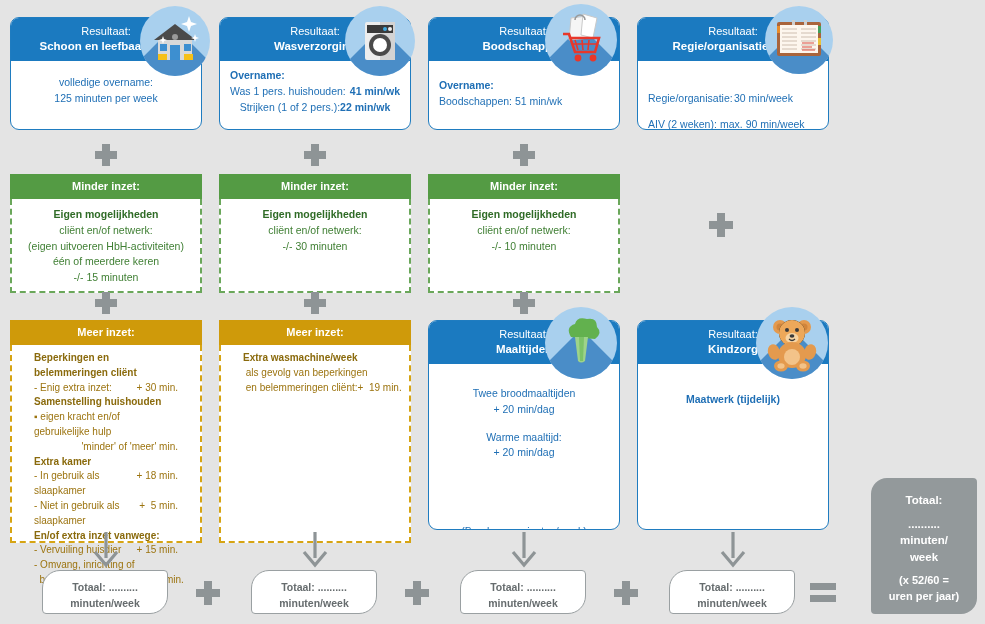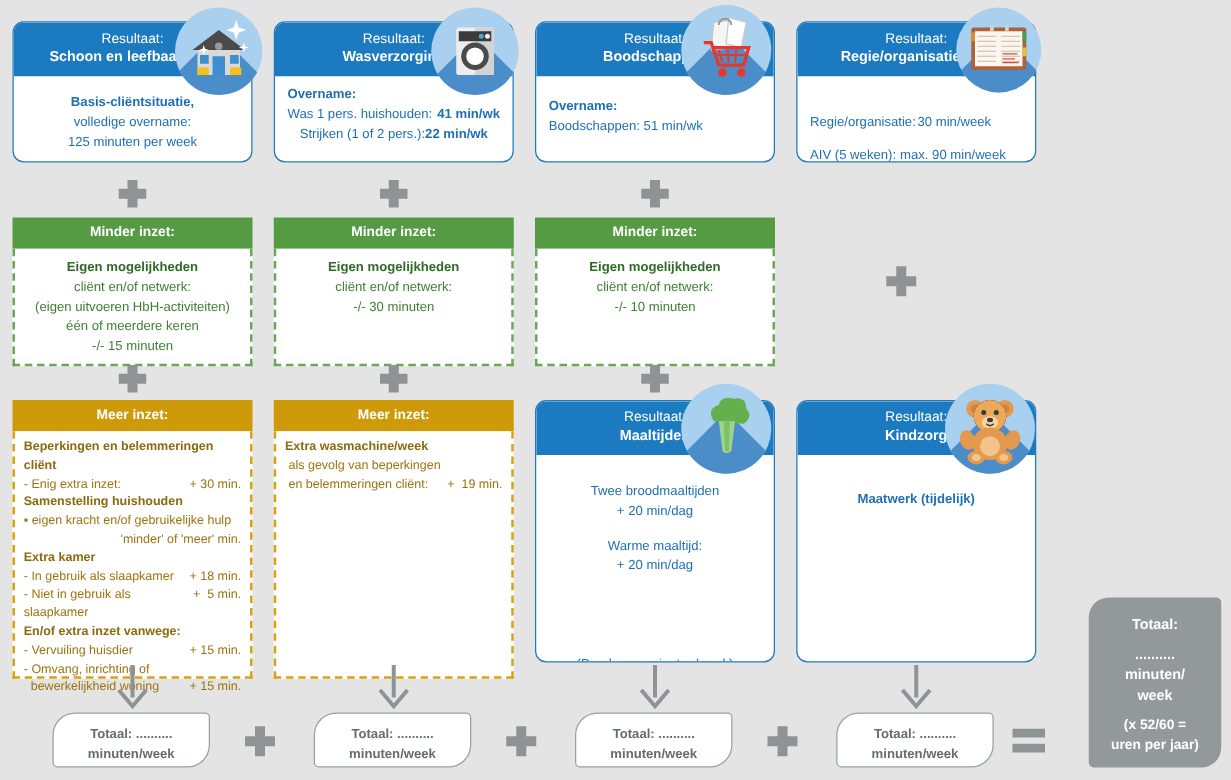--- a/index.html
+++ b/index.html
@@ -83,21 +83,21 @@
     font-size:11px;
     padding:6px 4px 7px 4px;
   }
   .card-orange .bdy{
     background:#ffffff;
     border:2px dashed #d6a413;
     border-top:none;
     color:#9c7410;
     font-size:10px;
     line-height:1.48;
-    padding:6px 7px;
+    padding:6px 22px;
   }
   .card-orange .bdy .ln{display:flex;justify-content:space-between;}
   .card-orange .bdy .ln .amt{white-space:pre;}
   .card-orange .bdy .hd{font-weight:700;color:#8a6a0c;}
   .card-orange .bdy .right{text-align:right;}
 
   
   .plus{
     position:absolute;
     color:#8e9496;
@@ -144,21 +144,20 @@
 <body>
 
 <div id="stage">
 
   <div class="abs card-blue" style="left:10px;top:17px;width:192px;height:113px;">
     <div class="hdr">
       <div class="l1">Resultaat:</div>
       <div class="l2">Schoon en leefbaar huis</div>
     </div>
     <div class="bdy" style="text-align:center;padding-top:14px;">
-      <div style="font-weight:700;">Basis-cliëntsituatie,</div>
       <div>volledige overname:</div>
       <div>125 minuten per week</div>
     </div>
   </div>
 
   <div class="bubble" style="left:140px;top:6px;width:70px;height:70px;">
     <div class="shadow" style="left:34px;top:20px;width:48px;height:48px;transform:rotate(45deg);transform-origin:0 0;"></div>
     <svg width="70" height="70" viewBox="0 0 70 70">
       <polygon points="35,18 14,34 56,34" fill="#4a4a4a"></polygon>
       <rect x="18" y="34" width="34" height="20" fill="#d9d9d9"></rect>
@@ -235,21 +234,21 @@
       <div class="l1">Resultaat:</div>
       <div class="l2">Regie/organisatie, AIV</div>
     </div>
     <div class="bdy" style="padding-top:30px;">
       <div style="display:flex;">
         <span style="width:86px;">Regie/organisatie:</span>
         <span>30 min/week</span>
       </div>
       <div style="height:10px;"></div>
       <div style="display:flex;">
-        <span style="width:72px;">AIV (5 weken):</span>
+        <span style="width:72px;">AIV (2 weken):</span>
         <span>max. 90 min/week</span>
       </div>
     </div>
   </div>
   <div class="bubble" style="left:765px;top:6px;width:68px;height:68px;">
     <div class="shadow" style="left:34px;top:20px;width:46px;height:46px;transform:rotate(45deg);transform-origin:0 0;"></div>
     <svg width="68" height="68" viewBox="0 0 68 68">
       <rect x="12" y="16" width="44" height="34" rx="2" fill="#a9643c"></rect>
       <rect x="15" y="19" width="38" height="28" fill="#fdf6ee"></rect>
       <g stroke="#c8b8a8" stroke-width="0.9">

